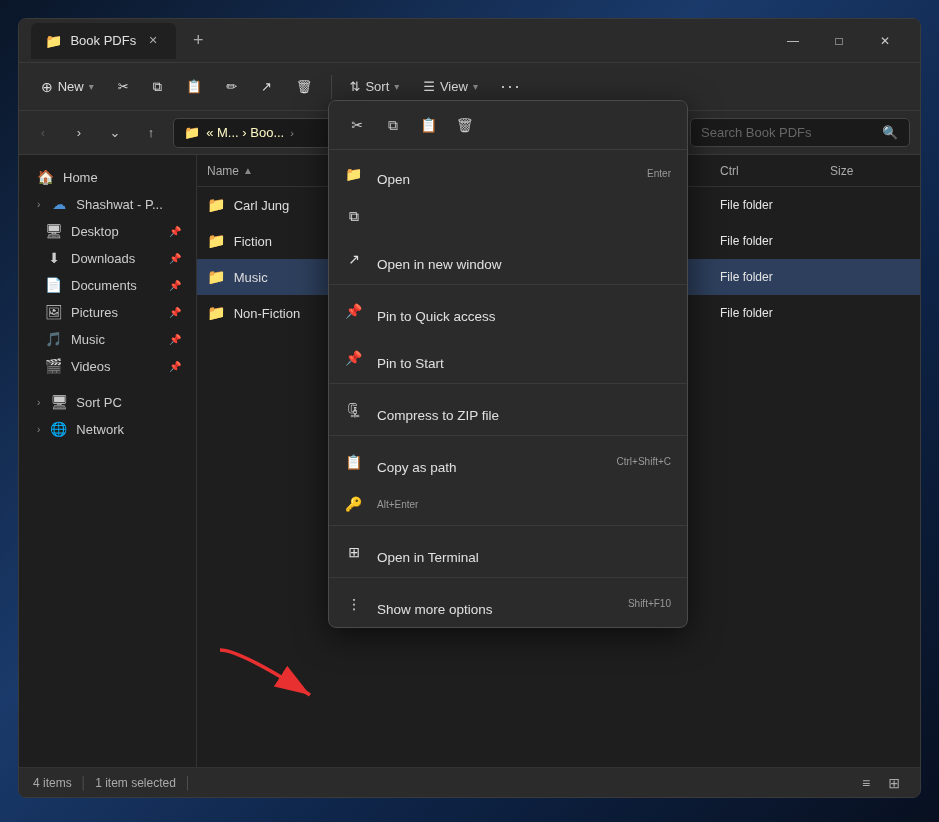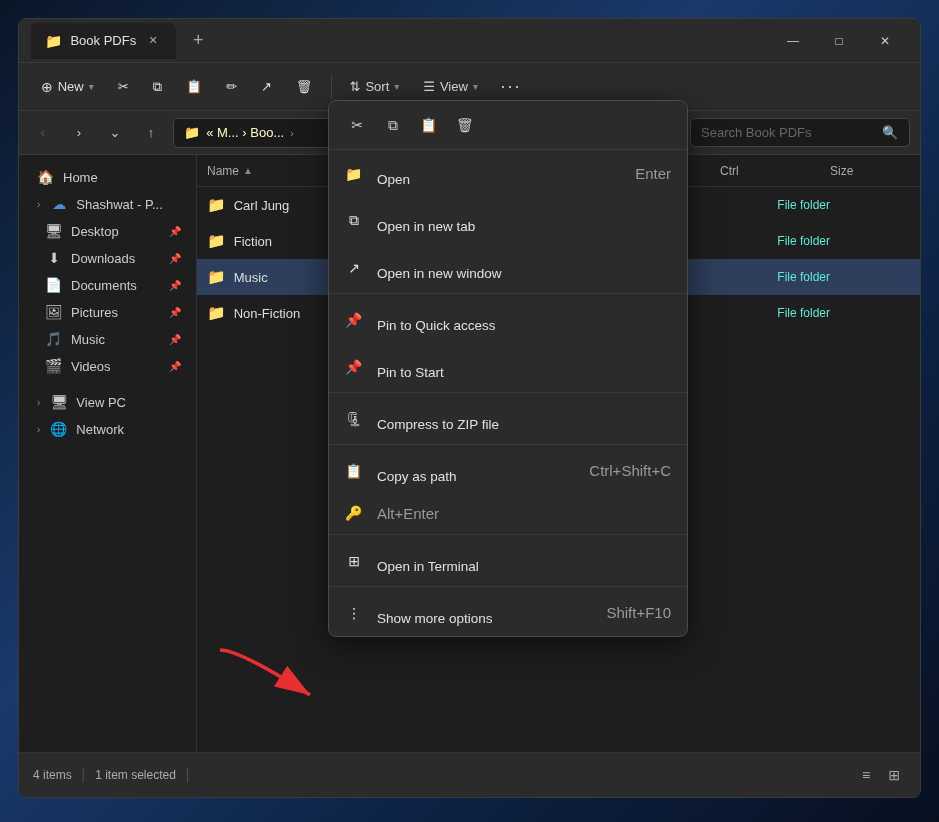--- a/index.html
+++ b/index.html
@@ -272,26 +272,26 @@
       height: 36px;
       padding: 0 10px;
       font-size: 13px;
       color: #ddd;
       cursor: pointer;
     }
     .file-row.selected { background: #2d3f5c; }
     .fr-name { flex: 1; display: flex; align-items: center; gap: 8px; }
     .fr-folder-icon { color: #f0c040; font-size: 15px; }
     .fr-date { width: 160px; font-size: 12px; color: #bbb; }
-    .fr-type { width: 110px; font-size: 12px; color: #5eead4; text-align: right; }
+    .fr-type { width: 110px; font-size: 12px; color: #e5e5e5; }
     .fr-size { width: 80px; font-size: 12px; color: #bbb; }
 
     
     .status-bar {
-      height: 45px;
+      height: 30px;
       background: #2b2b2b;
       display: flex;
       align-items: center;
       padding: 0 14px;
       font-size: 12px;
       color: #aaa;
       border-top: 1px solid #333;
       flex-shrink: 0;
       gap: 8px;
     }
@@ -358,21 +358,21 @@
     .cm-item .cm-icon {
       width: 18px;
       height: 18px;
       display: flex;
       align-items: center;
       justify-content: center;
       font-size: 14px;
       flex-shrink: 0;
     }
     .cm-item .cm-label { flex: 1; margin-top: 12px; }
-    .cm-item .cm-shortcut { color: #999; font-size: 15px; }
+    .cm-item .cm-shortcut { color: #999; font-size: 10px; }
     .cm-sep {
       height: 1px;
       background: #3a3a3a;
       margin: 2px 0;
     }
     .cm-item.last-item { border-bottom: none; }
 
     
     .red-arrow {
       position: absolute;
@@ -499,21 +499,21 @@
         <div class="sidebar-item">
           <span class="si-icon">🎬</span>
           <span>Videos</span>
           <span class="pin-icon">📌</span>
         </div>
       </div>
       <div style="height:8px;"></div>
       <div class="sidebar-item">
         <span class="expand-arrow">›</span>
         <span class="si-icon">🖥</span>
-        <span>View PC</span>
+        <span>Sort PC</span>
       </div>
       <div class="sidebar-item">
         <span class="expand-arrow">›</span>
         <span class="si-icon">🌐</span>
         <span>Network</span>
       </div>
     </div>
 
     <div class="file-area">
       <div class="file-header">
@@ -589,21 +589,20 @@
     <div class="cm-tool-btn">📋</div>
     <div class="cm-tool-btn">🗑</div>
   </div>
   <div class="cm-item">
     <span class="cm-icon">📁</span>
     <span class="cm-label">Open</span>
     <span class="cm-shortcut">Enter</span>
   </div>
   <div class="cm-item">
     <span class="cm-icon">⧉</span>
-    <span class="cm-label">Open in new tab</span>
   </div>
   <div class="cm-item">
     <span class="cm-icon">↗</span>
     <span class="cm-label">Open in new window</span>
   </div>
   <div class="cm-sep"></div>
   <div class="cm-item">
     <span class="cm-icon">📌</span>
     <span class="cm-label">Pin to Quick access</span>
   </div>

